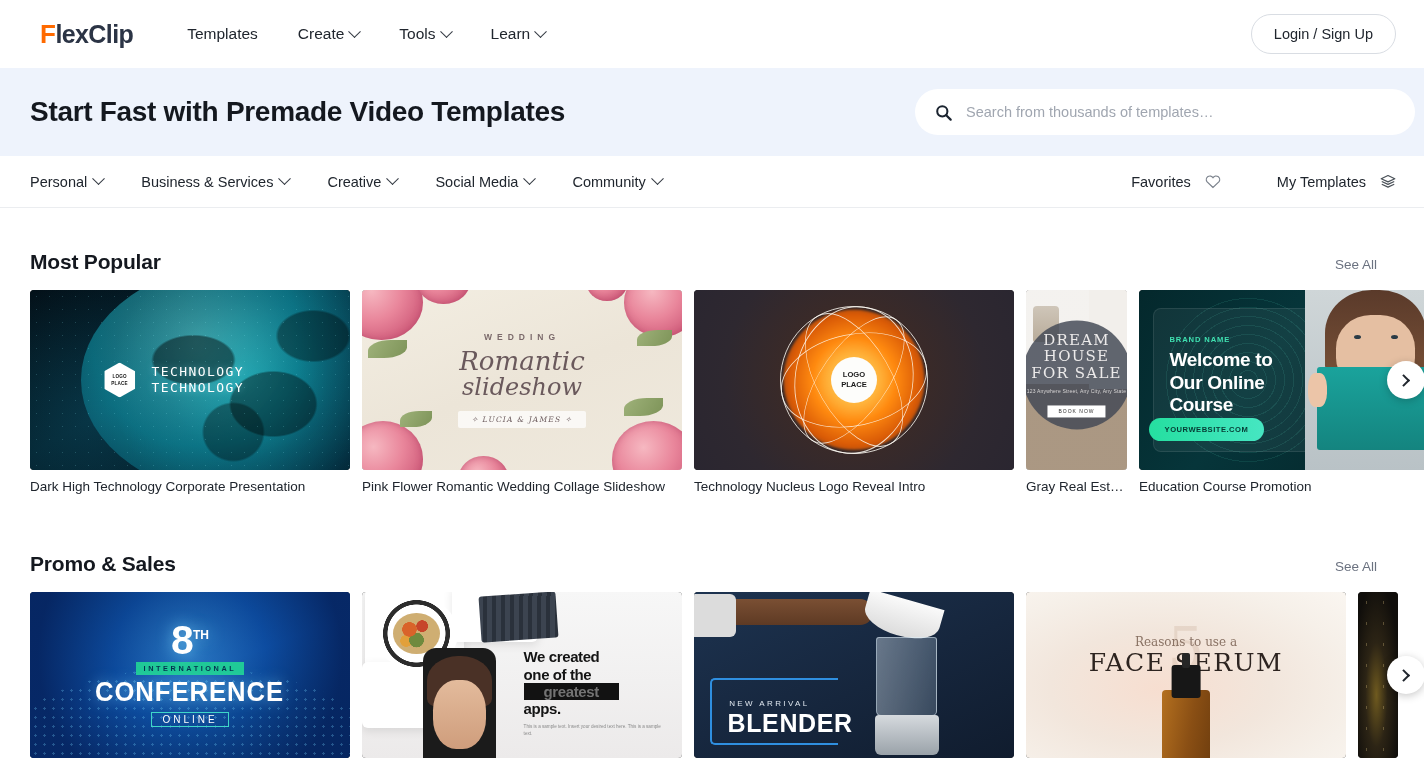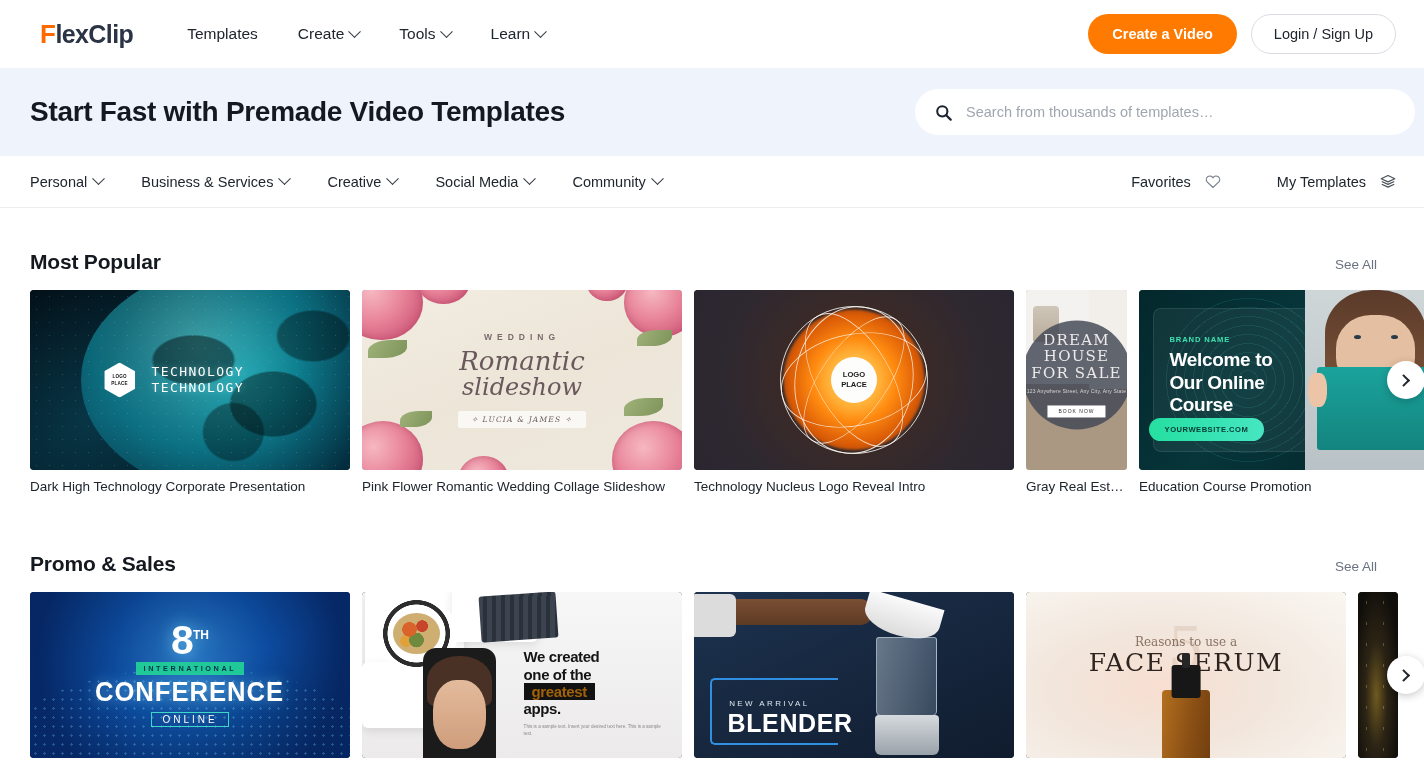--- a/index.html
+++ b/index.html
@@ -362,21 +362,21 @@
   .app-hair { position:absolute; left:6%; top:6%; width:88%; height:42%; background:#4a3126; border-radius:48% 48% 16% 16%; }
   .app-dark {
     position:absolute; left:37%; top:1%; width:24%; height:28%;
     background: repeating-linear-gradient(95deg,#3c4450 0 5px,#2a313b 5px 9px);
     border-radius:3px; transform: rotate(-4deg);
   }
   .app-txt { position:absolute; right:4.5%; top:34%; width:45%; }
   .app-l {
     color:#141414; font-size:15px; font-weight:700; line-height:1.14; letter-spacing:-.4px;
   }
-  .app-hl { background:#121212; color:#a16207; padding: 0 8px; display:inline-block; }
+  .app-hl { background:#121212; color:#737373; padding: 0 20px; display:inline-block; }
   .app-small { font-size:4.6px; color:#8a8a8a; margin-top:7px; line-height:1.5; }
 
   
   .bl-bg { background: linear-gradient(155deg,#1d3350 0%,#16263d 55%,#101c2e 100%); }
   .bl-arm {
     position:absolute; left:-2%; top:4%; width:58%; height:16%;
     background: linear-gradient(180deg,#7a4f33,#5e3a24); border-radius: 0 40px 40px 0;
   }
   .bl-sleeve { position:absolute; left:-2%; top:1%; width:15%; height:26%; background:#dcdcdc; border-radius:0 6px 6px 0; }
   .bl-bowl {
@@ -460,21 +460,20 @@
     <div class="navitem">
       <span>Tools</span>
       <i class="chev"></i>
     </div>
     <div class="navitem">
       <span>Learn</span>
       <i class="chev"></i>
     </div>
   </div>
   <div class="topright">
-    <button class="btn-create">Create a Video</button>
     <button class="btn-login">Login / Sign Up</button>
   </div>
 </div>
 
 <div class="hero">
   <div class="hero-title"><span>Start Fast with Premade Video Templates</span></div>
   <div class="searchwrap">
     <svg width="17" height="17" viewBox="0 0 20 20">
       <circle cx="8.6" cy="8.6" r="6" fill="none" stroke="#1b2430" stroke-width="2.4"></circle>
       <line x1="13.2" y1="13.2" x2="18.4" y2="18.4" stroke="#1b2430" stroke-width="2.6" stroke-linecap="round"></line>

